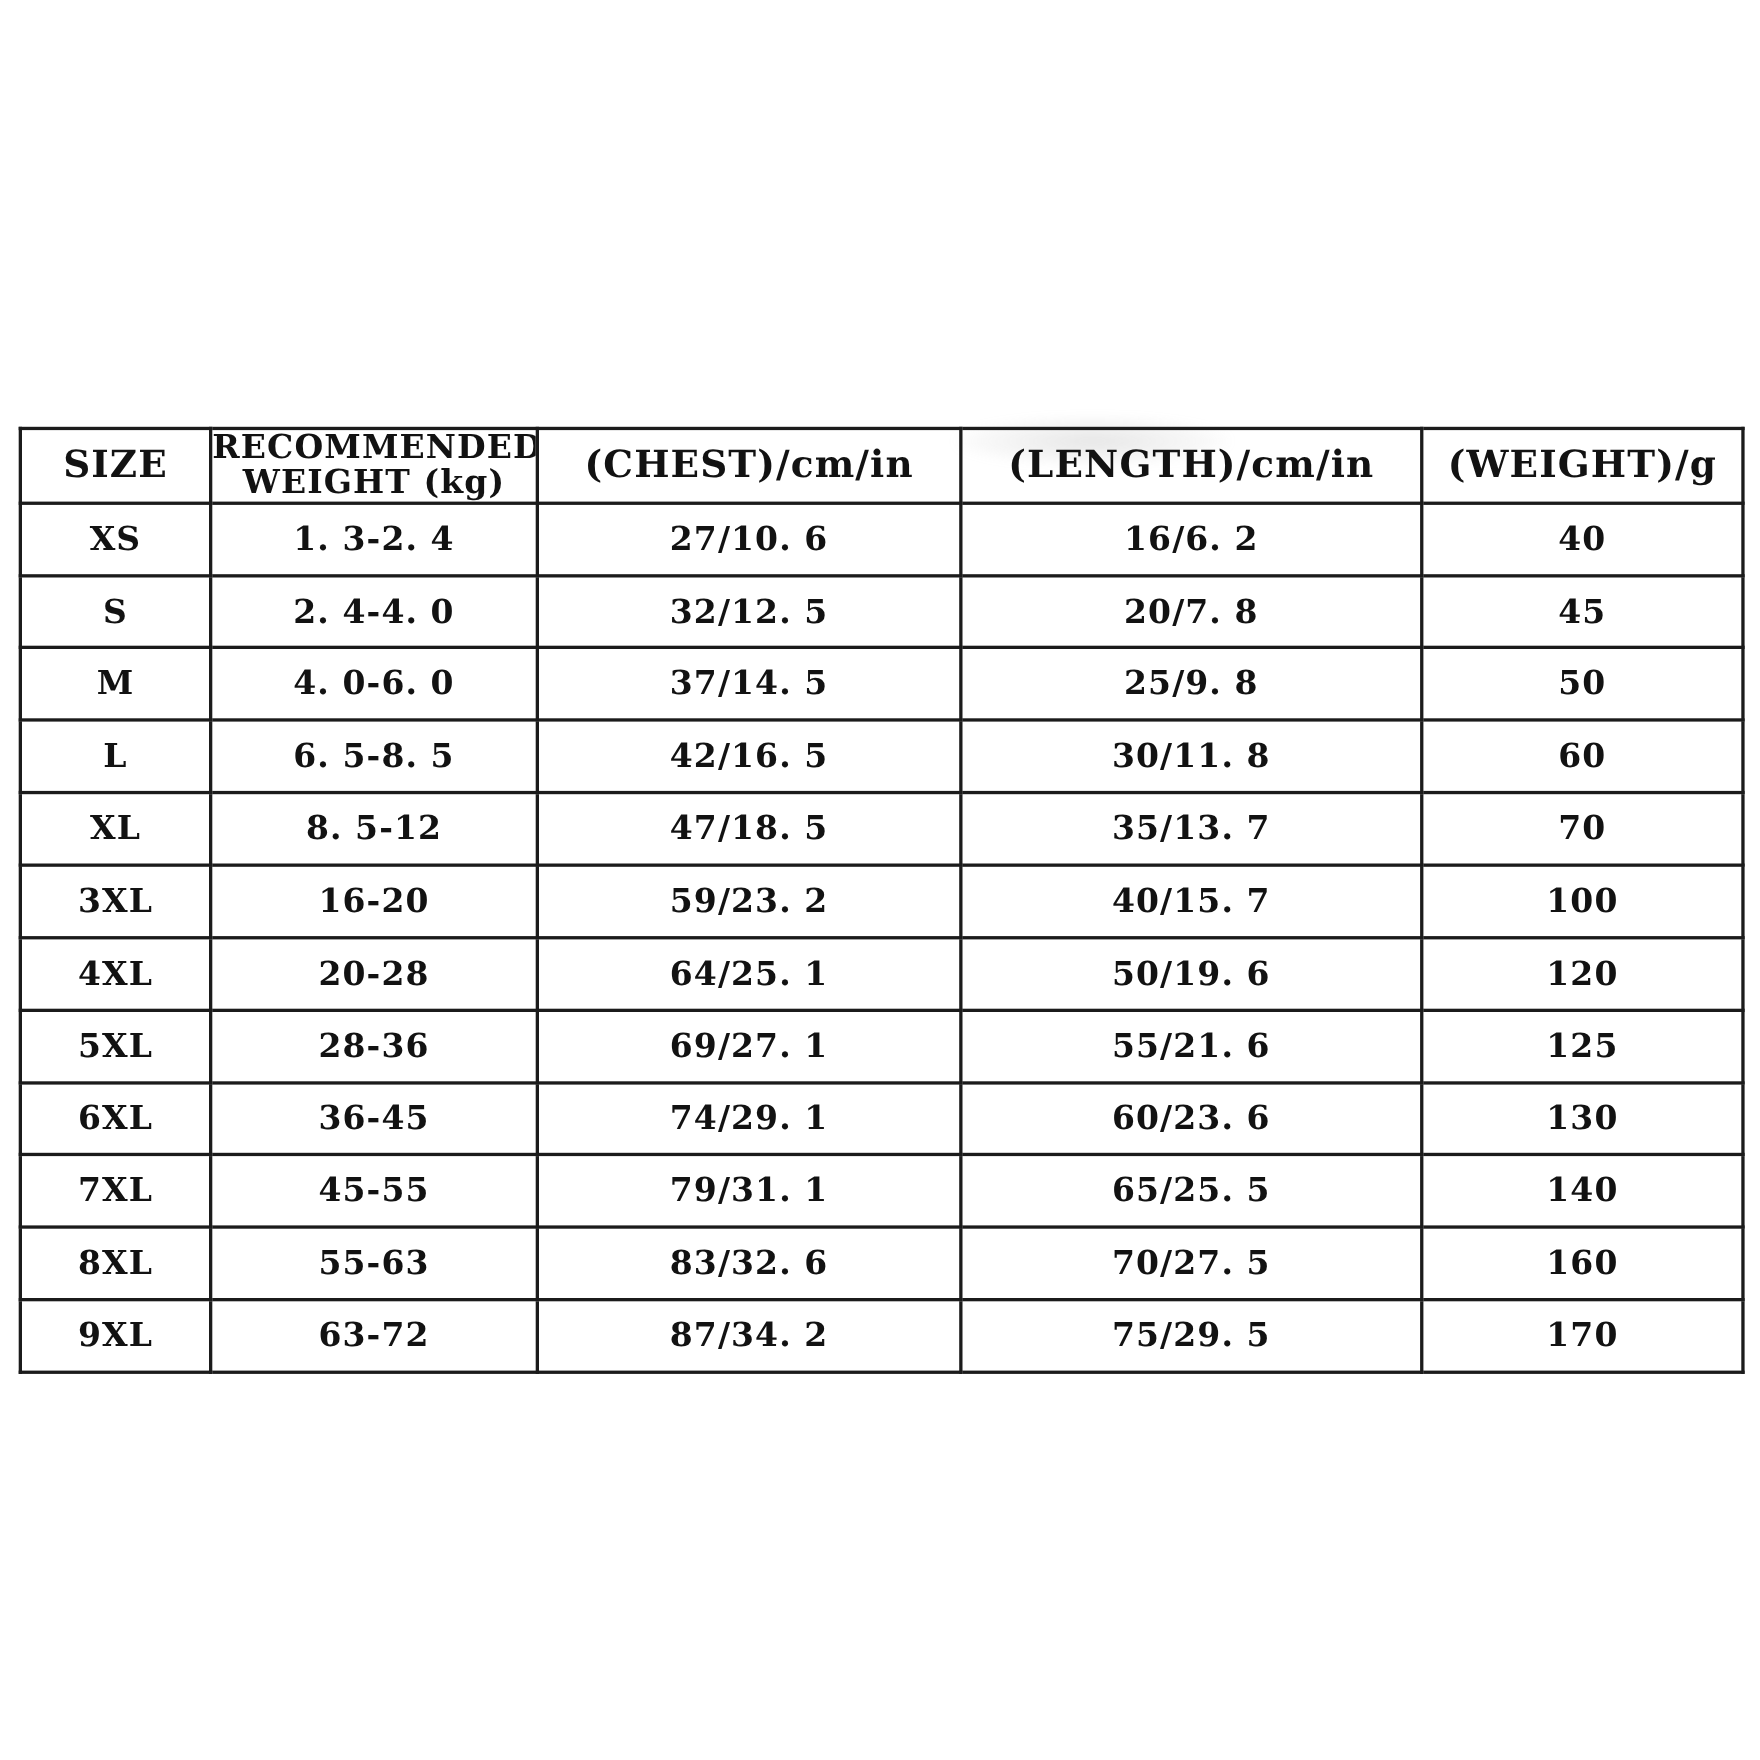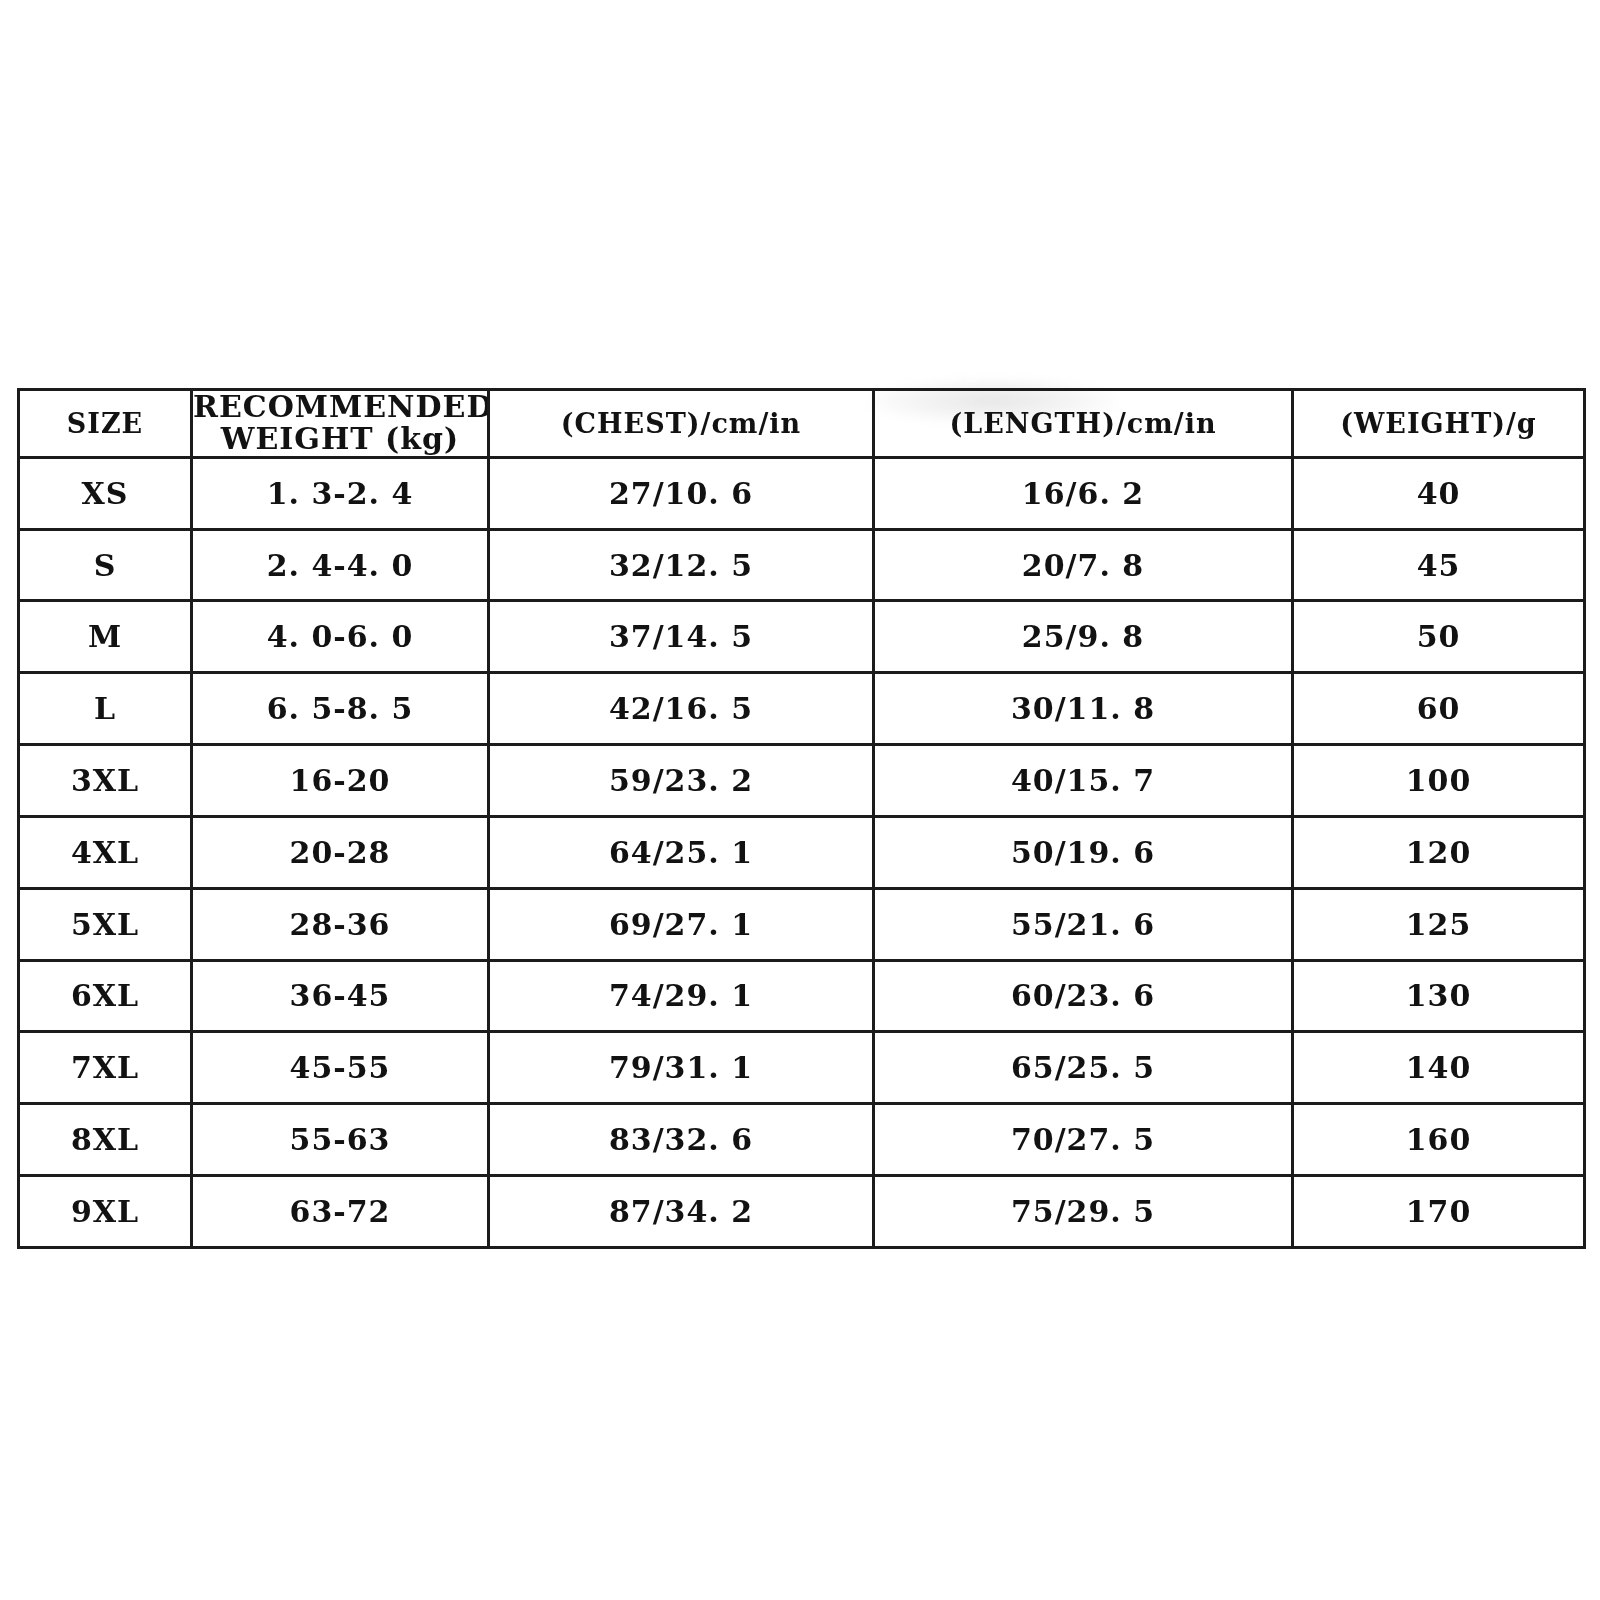--- a/index.html
+++ b/index.html
@@ -45,21 +45,21 @@
     padding: 0;
     overflow: hidden;
   }
   .size-table thead tr {
     height: 60px;
   }
   .size-table tbody tr {
     height: 61px;
   }
   .size-table th {
-    font-size: 27px;
+    font-size: 34px;
     line-height: 1.08;
   }
   .size-table th.wrap2 {
     white-space: pre-line;
     font-size: 30px;
   }
   .size-table td {
     font-size: 30px;
   }
 </style>
@@ -110,20 +110,27 @@
           <td>50</td>
         </tr>
         <tr>
           <td>L</td>
           <td>6. 5-8. 5</td>
           <td>42/16. 5</td>
           <td>30/11. 8</td>
           <td>60</td>
         </tr>
         <tr>
+          <td>XL</td>
+          <td>8. 5-12</td>
+          <td>47/18. 5</td>
+          <td>35/13. 7</td>
+          <td>70</td>
+        </tr>
+        <tr>
           <td>3XL</td>
           <td>16-20</td>
           <td>59/23. 2</td>
           <td>40/15. 7</td>
           <td>100</td>
         </tr>
         <tr>
           <td>4XL</td>
           <td>20-28</td>
           <td>64/25. 1</td>

